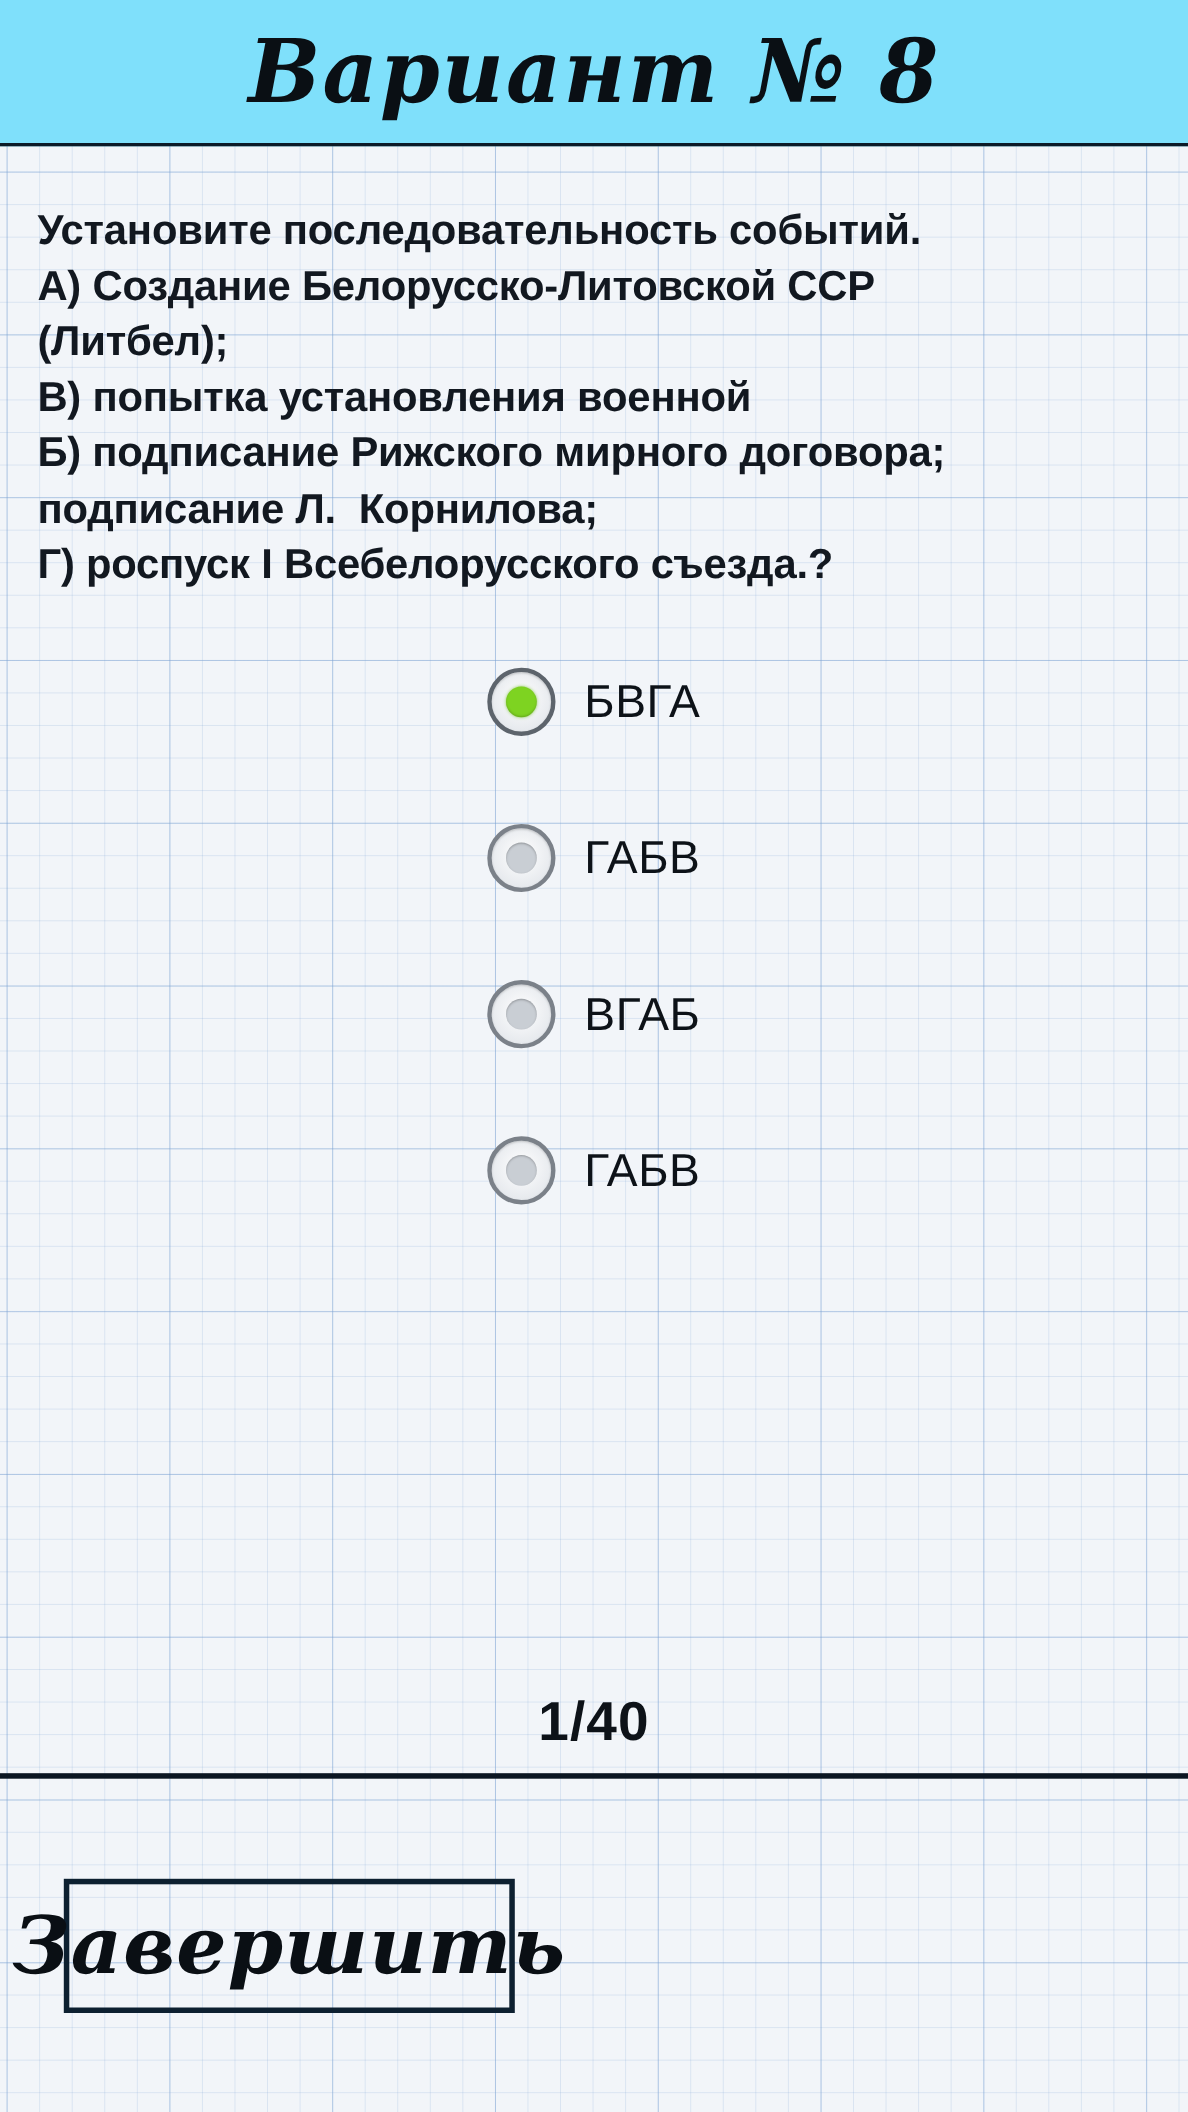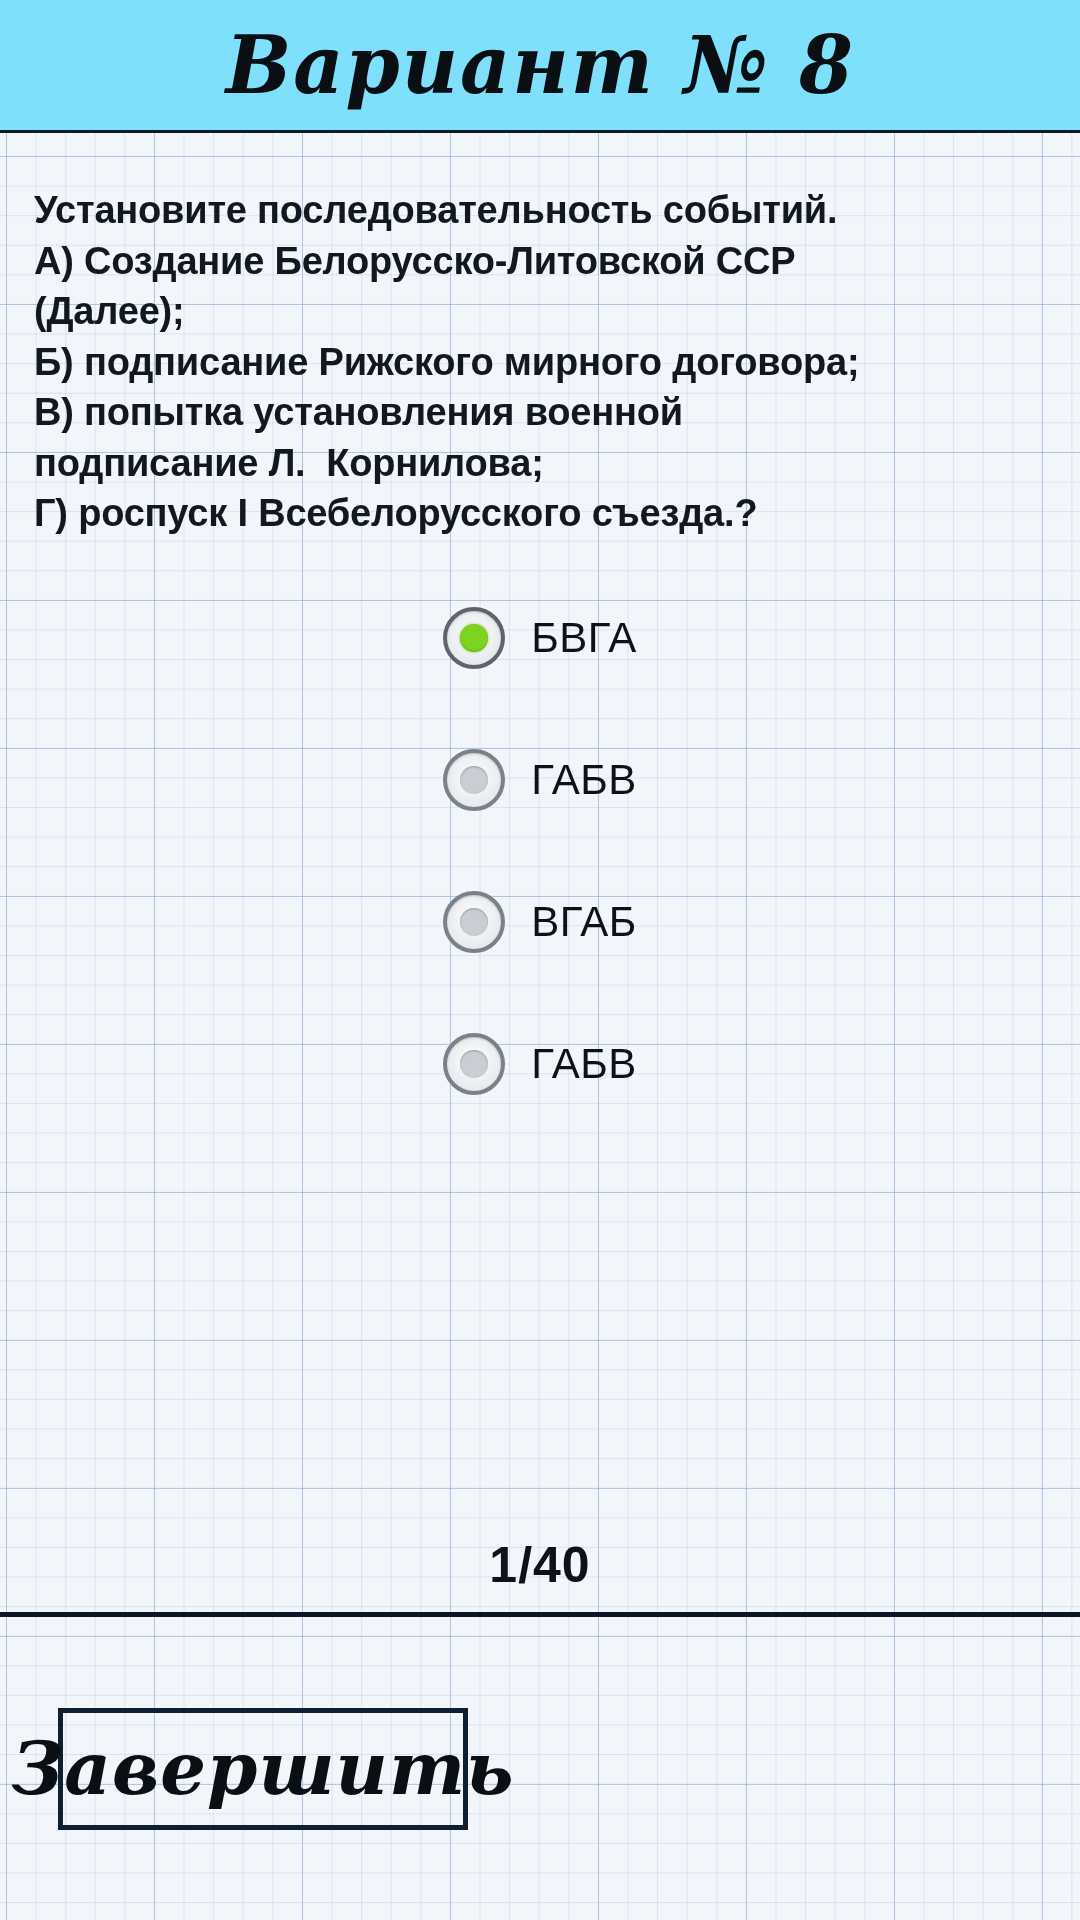--- a/index.html
+++ b/index.html
@@ -183,23 +183,23 @@
 
   <div class="header">
     <div class="header-title">Вариант № 8</div>
   </div>
 
   <div class="content">
 
     <div class="question">
       <span class="qline">Установите последовательность событий.</span>
       <span class="qline">А) Создание Белорусско-Литовской ССР</span>
-      <span class="qline">(Далее);</span>
+      <span class="qline">(Литбел);</span>
+      <span class="qline">В) попытка установления военной</span>
       <span class="qline">Б) подписание Рижского мирного договора;</span>
-      <span class="qline">В) попытка установления военной</span>
       <span class="qline">подписание Л.  Корнилова;</span>
       <span class="qline">Г) роспуск I Всебелорусского съезда.?</span>
     </div>
 
     <div class="options">
 
       <div class="option">
         <span class="radio checked">
           <span class="dot"></span>
         </span>

